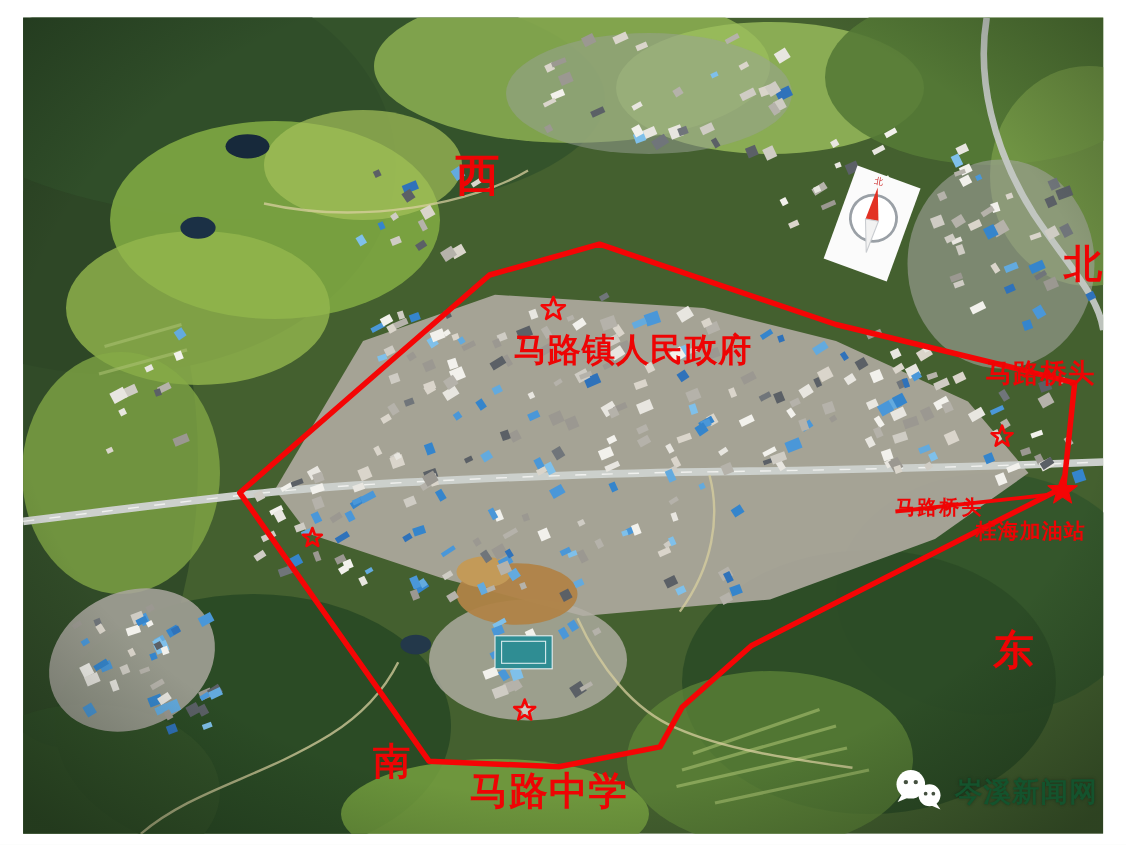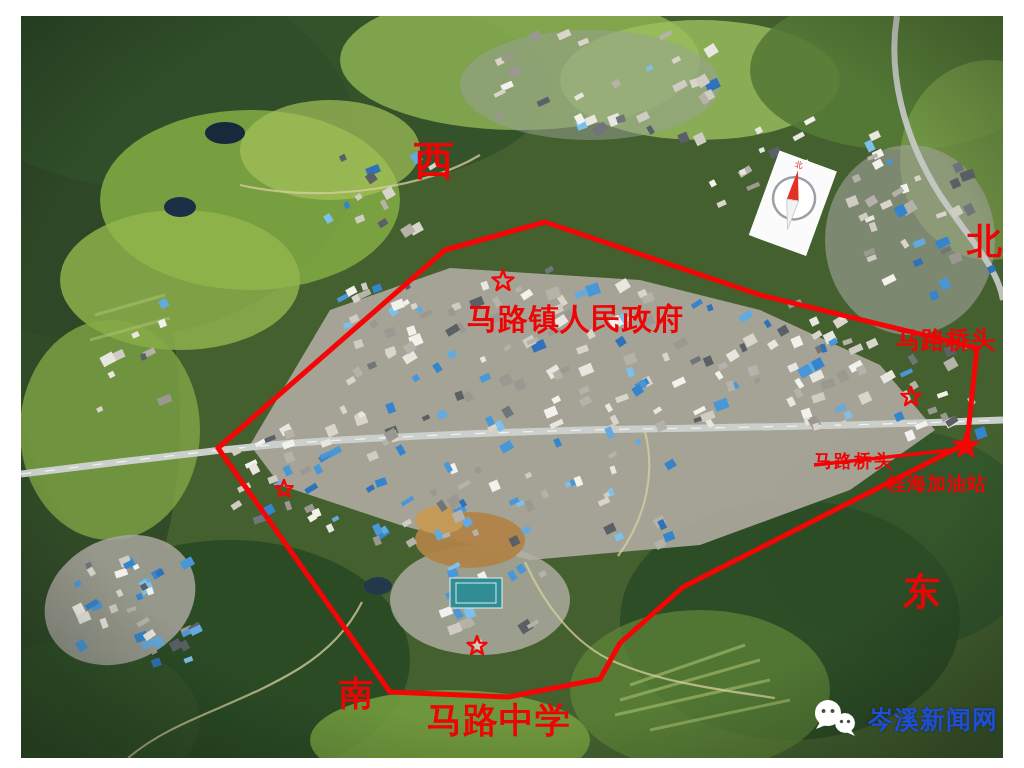--- a/index.html
+++ b/index.html
@@ -15,21 +15,21 @@
   #dir-east{left:903px;top:573px;font-size:37px;}
   #dir-south{left:339px;top:676px;font-size:34px;}
   #lbl-primary-school{left:467px;top:304px;font-size:30px;letter-spacing:1px;}
   #lbl-government{left:668px;top:391px;font-size:27px;letter-spacing:4px;}
   #lbl-paper-factory{left:896px;top:328px;font-size:24px;letter-spacing:1px;}
   #lbl-bridge{left:814px;top:452px;font-size:18px;letter-spacing:2px;font-family:Liberation Serif, serif;}
   #lbl-gas-station{left:887px;top:474px;font-size:19px;letter-spacing:1px;}
   #lbl-health-center{left:301px;top:480px;font-size:28px;letter-spacing:3px;}
   #lbl-middle-school{left:427px;top:657px;font-size:35px;letter-spacing:1px;margin-top:45px;}
   .watermark{position:absolute;left:812px;top:698px;display:flex;align-items:center;gap:8px;}
-  .watermark .wm-text{color:#1d4ed8;font-size:25px;font-weight:700;letter-spacing:1px;
+  .watermark .wm-text{color:#14532d;font-size:25px;font-weight:700;letter-spacing:1px;
       text-shadow:0 0 3px rgba(0,0,0,.35);}
 </style>
 </head>
 <body>
 
 <div class="page">
 
   <div class="photo">
     <svg viewBox="21 16 982 742" width="982" height="742" xmlns="http://www.w3.org/2000/svg">
       <defs>

